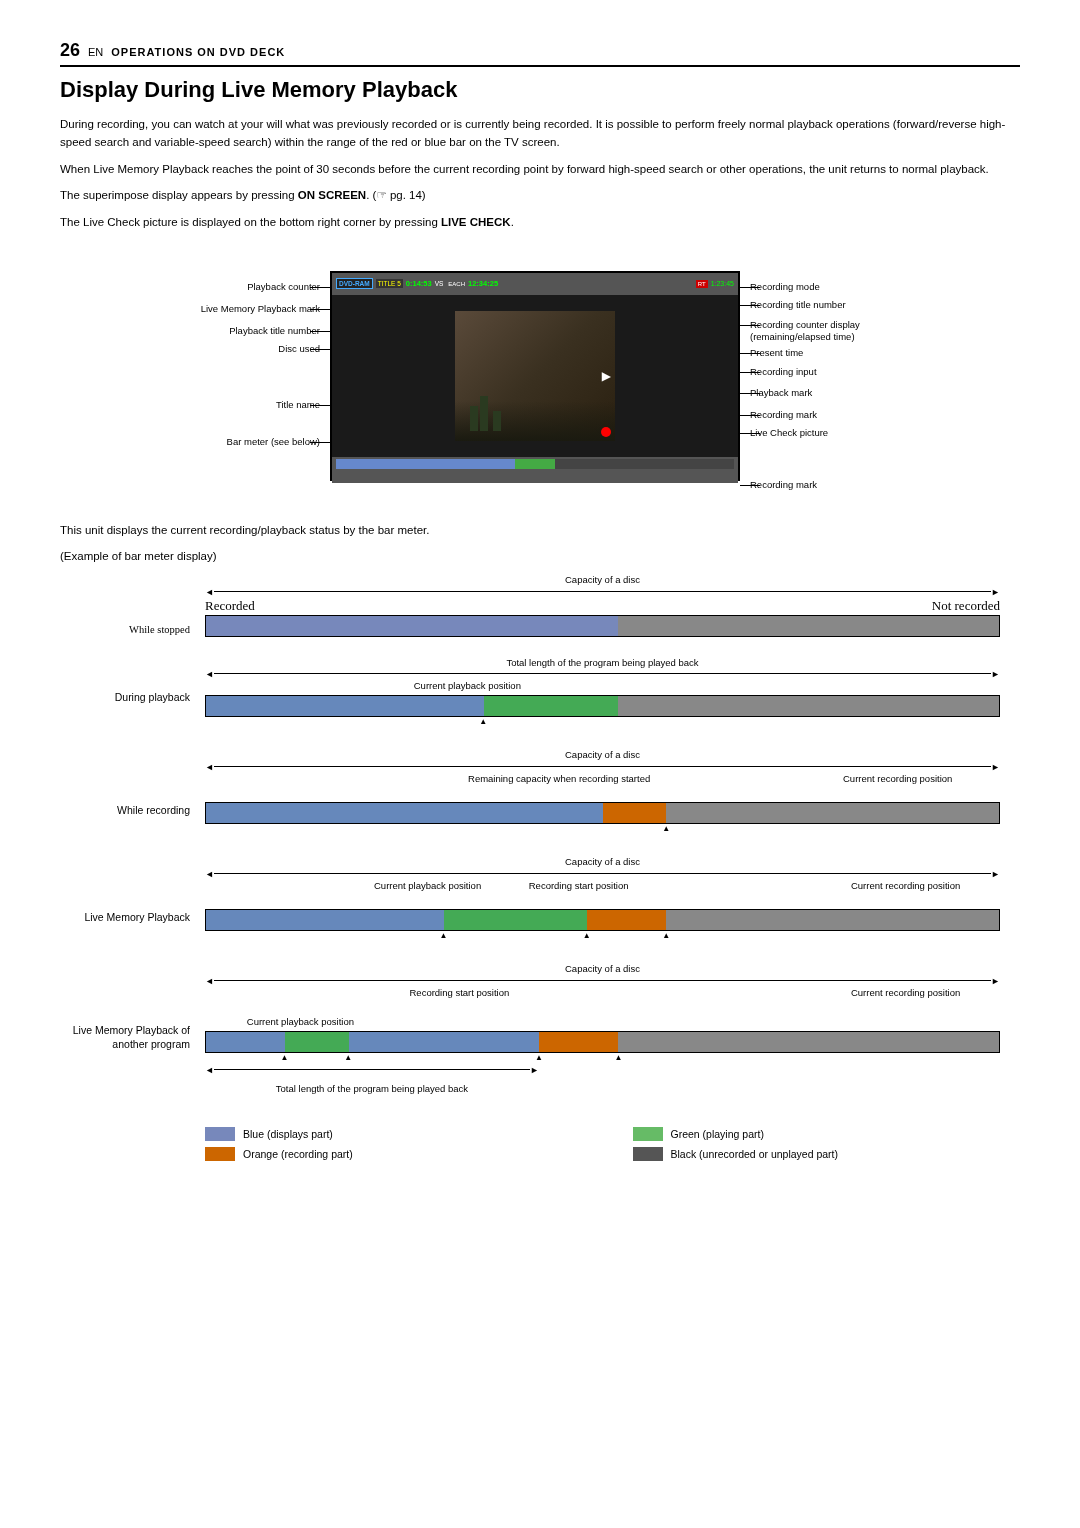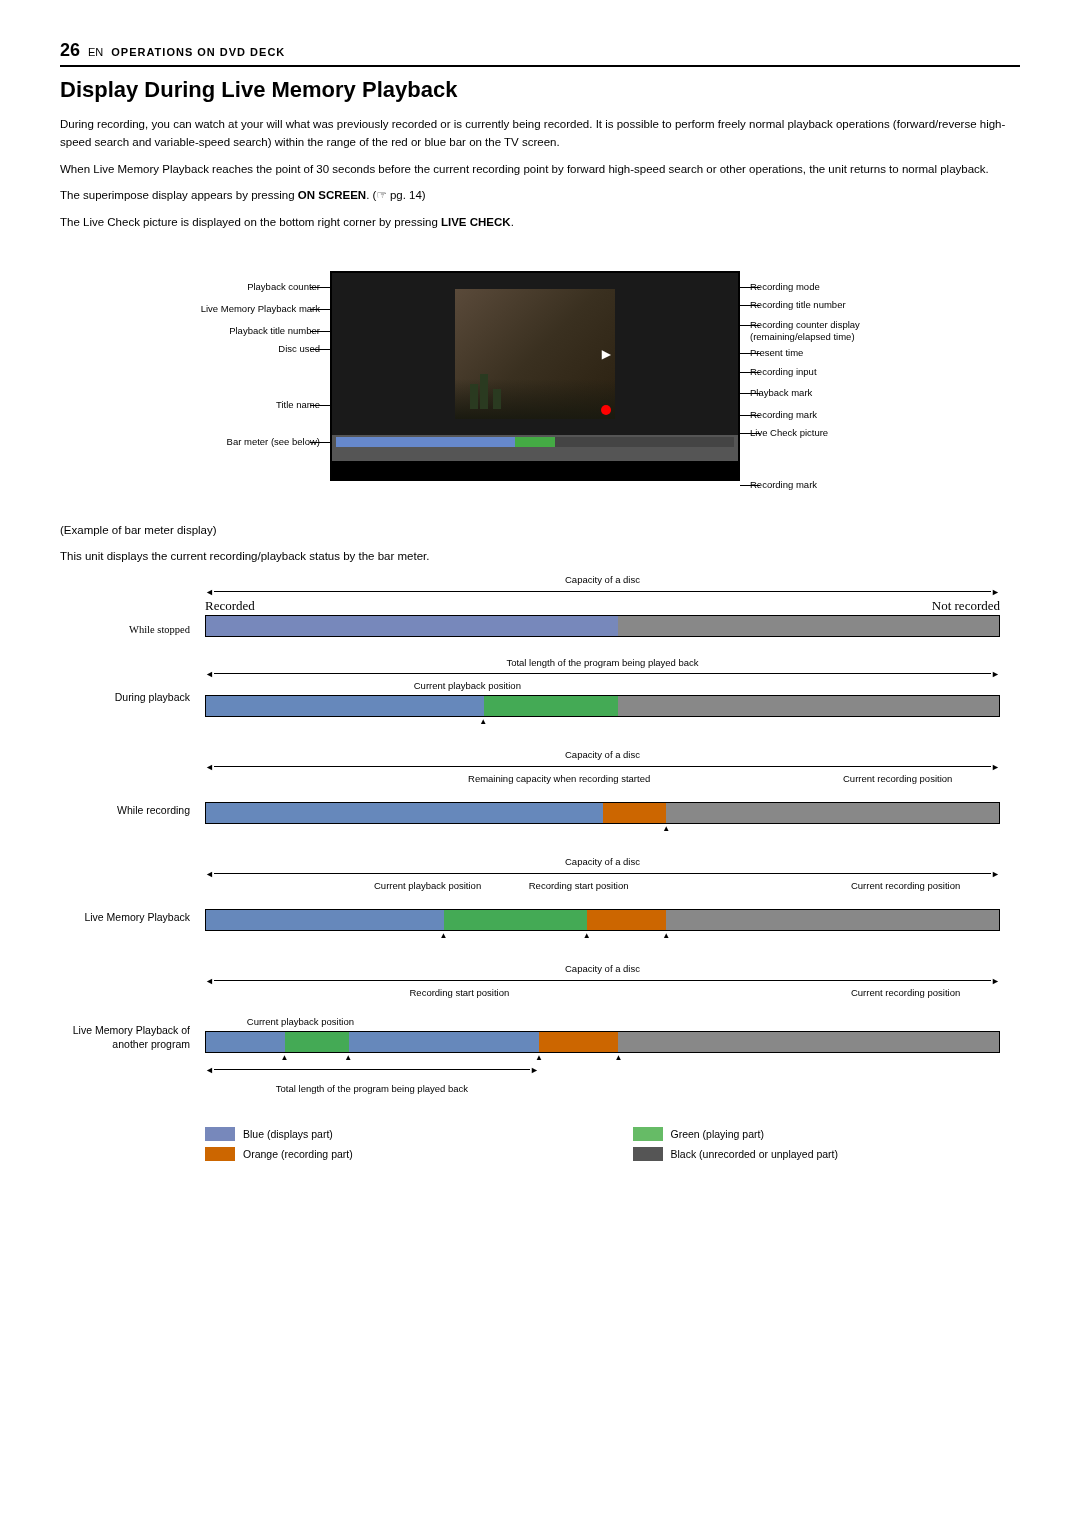--- a/index.html
+++ b/index.html
@@ -79,20 +79,30 @@
     <div style="position:absolute; top:6px; right:-10px; width:20px; height:1px; background:#000;"></div>
     <div style="position:absolute; top:28px; right:-10px; width:20px; height:1px; background:#000;"></div>
     <div style="position:absolute; top:50px; right:-10px; width:20px; height:1px; background:#000;"></div>
     <div style="position:absolute; top:68px; right:-10px; width:20px; height:1px; background:#000;"></div>
     <div style="position:absolute; top:124px; right:-10px; width:20px; height:1px; background:#000;"></div>
     <div style="position:absolute; top:161px; right:-10px; width:20px; height:1px; background:#000;"></div>
   </div>
 
   <div style="position:absolute; left:165px; top:20px; width:410px; height:210px; border:2px solid #000; background:#000;">
 
+    <div style="background:#555; height:22px; display:flex; align-items:center; padding:0 4px; gap:3px;">
+      <span style="background:#222; color:#4af; font-size:6.5px; font-weight:bold; padding:1px 2px; border:1px solid #4af;">DVD-RAM</span>
+      <span style="background:#333; color:#ff0; font-size:6.5px; padding:1px 2px;">TITLE 5</span>
+      <span style="color:#0f0; font-size:7.5px; font-weight:bold;">0:14:53</span>
+      <span style="color:#fff; font-size:6.5px;">VS</span>
+      <span style="color:#fff; font-size:6px; margin-left:2px;">EACH</span>
+      <span style="color:#0f0; font-size:7.5px; font-weight:bold;">12:34:25</span>
+      <span style="background:#c00; color:#fff; font-size:6px; padding:1px 2px; margin-left:auto;">RT</span>
+      <span style="color:#0f0; font-size:7px;">1:23:45</span>
+    </div>
 
     <div style="display:flex; height:162px;">
 
 
       <div style="flex:1; background:#1a1a1a; position:relative; display:flex; align-items:center; justify-content:center;">
         <div style="width:160px; height:130px; background:linear-gradient(135deg,#5a4a3a,#3a3020,#2a2010); position:relative;">
 
           <div style="position:absolute; bottom:0; left:0; right:0; height:40px; background:linear-gradient(to top,#1a1a10,transparent);"></div>
           <div style="position:absolute; bottom:10px; left:15px; width:8px; height:25px; background:#2a3a20;"></div>
           <div style="position:absolute; bottom:10px; left:25px; width:8px; height:35px; background:#2a3a20;"></div>
@@ -135,22 +145,22 @@
     <div style="position:absolute; top:134px; left:-10px; width:20px; height:1px; background:#000;"></div>
     <div style="position:absolute; top:152px; left:-10px; width:20px; height:1px; background:#000;"></div>
     <div style="position:absolute; top:204px; left:-10px; width:20px; height:1px; background:#000;"></div>
   </div>
 
 </div>
 
 <div style="height:260px;"></div>
 
 <div style="margin-top:10px;">
+  <p class="body-text">This unit displays the current recording/playback status by the bar meter.</p>
   <p class="body-text">(Example of bar meter display)</p>
-  <p class="body-text">This unit displays the current recording/playback status by the bar meter.</p>
 
   <div style="margin-top:8px;">
 
     <div style="position:relative; margin-bottom:20px;">
 
       <div style="margin-left:145px; margin-right:20px; text-align:center; font-size:9.5px; margin-bottom:2px;">
         Capacity of a disc
       </div>
       <div style="margin-left:145px; margin-right:20px; display:flex; align-items:center; margin-bottom:1px;">
         <span style="font-size:9px;">◄</span>

